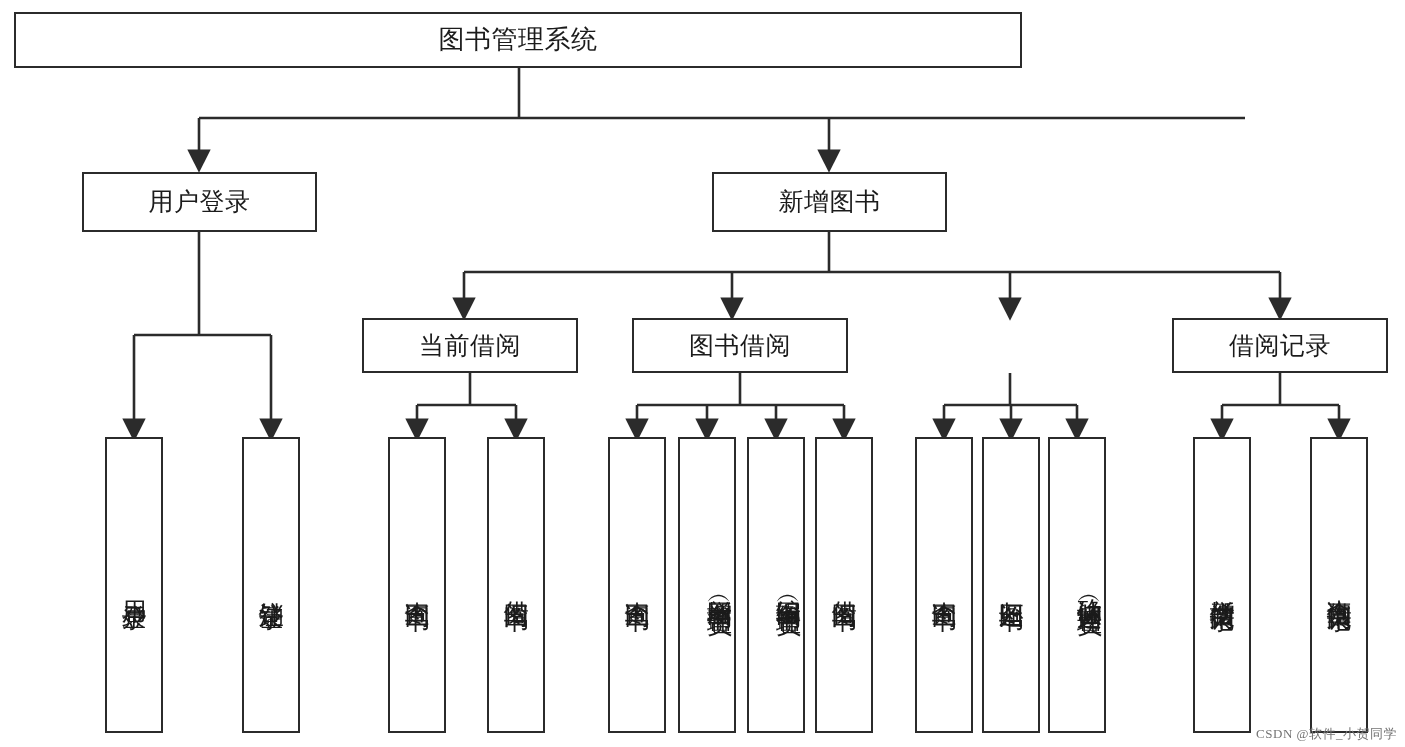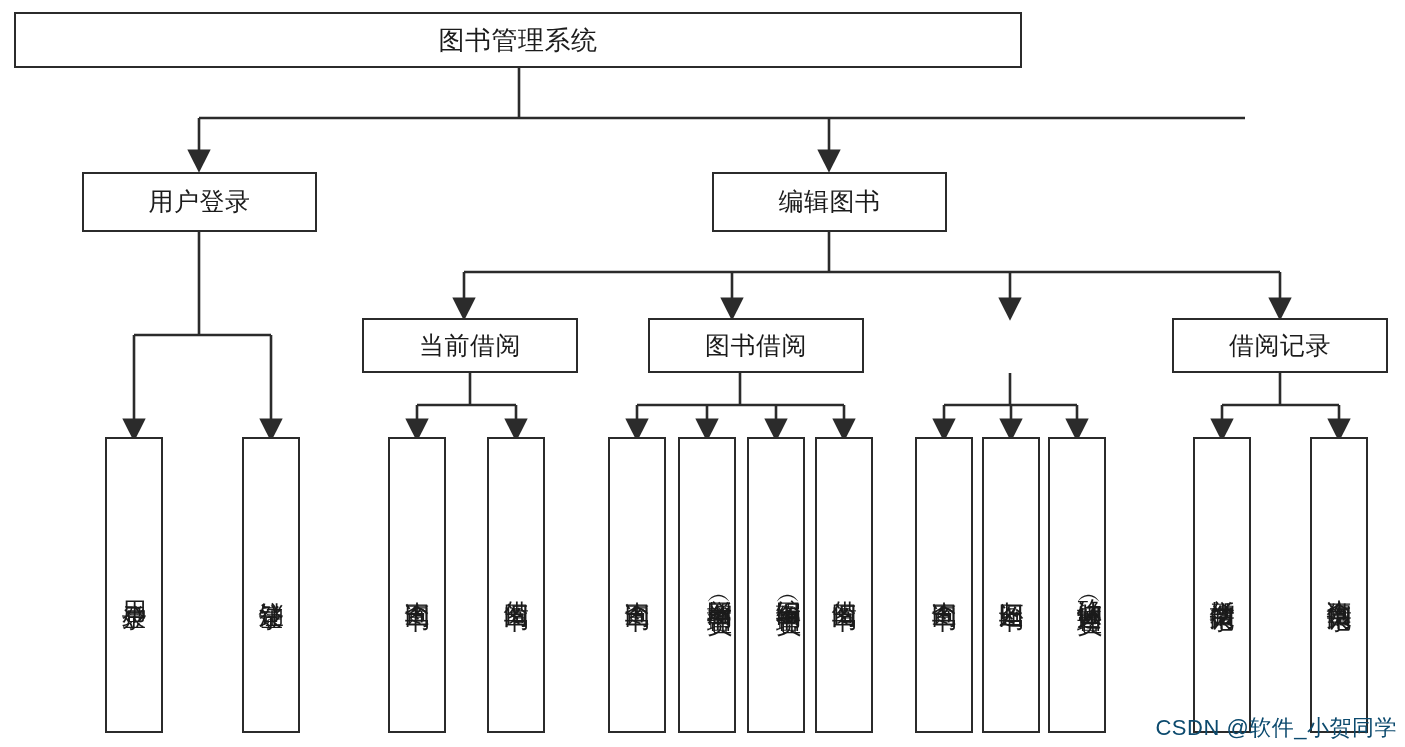--- a/index.html
+++ b/index.html
@@ -9,20 +9,21 @@
   }
   body {
     font-family: "Liberation Sans", "DejaVu Sans", sans-serif;
   }
   #canvas {
     position: relative;
     width: 1405px;
     height: 747px;
     background: #ffffff;
     overflow: hidden;
+    font-family: Liberation Serif, serif;
   }
   .node {
     position: absolute;
     box-sizing: border-box;
     border: 2.5px solid #2b2b2b;
     background: #ffffff;
     display: flex;
     align-items: center;
     justify-content: center;
     color: #1b1b1b;
@@ -53,22 +54,22 @@
     left: 0;
     top: 0;
     width: 1405px;
     height: 747px;
     pointer-events: none;
   }
   #watermark {
     position: absolute;
     right: 8px;
     bottom: 4px;
-    font-size: 22px;
-    color: #0c4a6e;
+    font-size: 13px;
+    color: #737373;
     letter-spacing: 0.5px;
     white-space: nowrap;
   }
 </style>
 </head>
 <body>
 
 <div id="canvas">
 
   <svg id="wires" viewBox="0 0 1405 747" xmlns="http://www.w3.org/2000/svg">
@@ -118,25 +119,25 @@
       <path d="M1222,405 L1339,405"></path>
       <path d="M1222,405 L1222,421" marker-end="url(#arrow)"></path>
       <path d="M1339,405 L1339,421" marker-end="url(#arrow)"></path>
     </g>
   </svg>
 
   <div class="node horiz" id="root-node" style="left:14px; top:12px; width:1008px; height:56px;">图书管理系统</div>
 
   <div class="node horiz" style="left:82px; top:172px; width:235px; height:60px;">用户登录</div>
 
-  <div class="node horiz" style="left:712px; top:172px; width:235px; height:60px;">编辑图书</div>
+  <div class="node horiz" style="left:712px; top:172px; width:235px; height:60px;">新增图书</div>
 
   <div class="node horiz" style="left:362px; top:318px; width:216px; height:55px;">当前借阅</div>
 
-  <div class="node horiz" style="left:632px; top:318px; width:216px; height:55px;margin-left:16px;">图书借阅</div>
+  <div class="node horiz" style="left:632px; top:318px; width:216px; height:55px;">图书借阅</div>
 
 
   <div class="node horiz" style="left:1172px; top:318px; width:216px; height:55px;">借阅记录</div>
 
   <div class="node vert tall" style="left:105px; top:437px; width:58px; height:296px;">用户登录</div>
 
   <div class="node vert tall" style="left:242px; top:437px; width:58px; height:296px;">注销登录</div>
 
   <div class="node vert tall" style="left:388px; top:437px; width:58px; height:296px;">查询图书</div>
 

